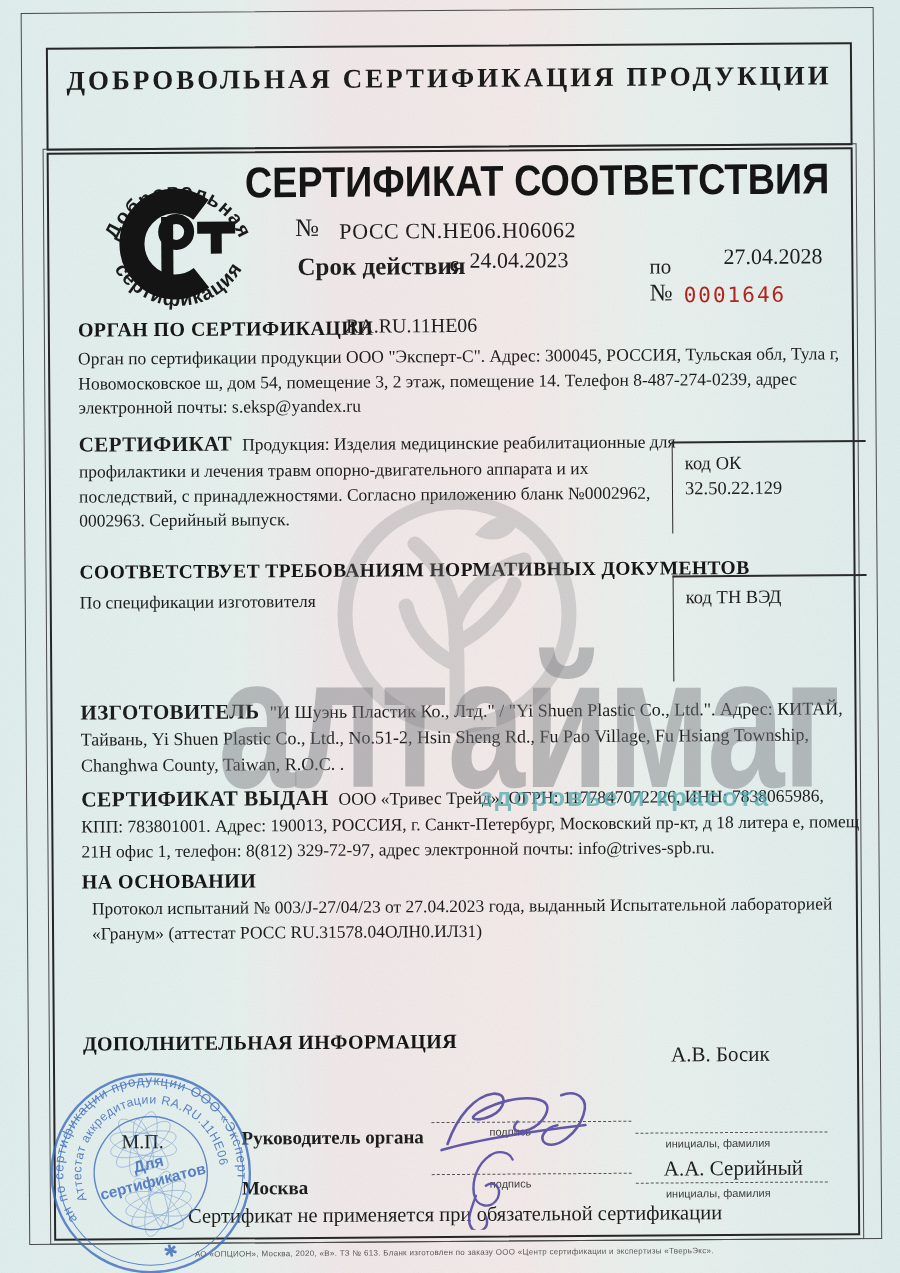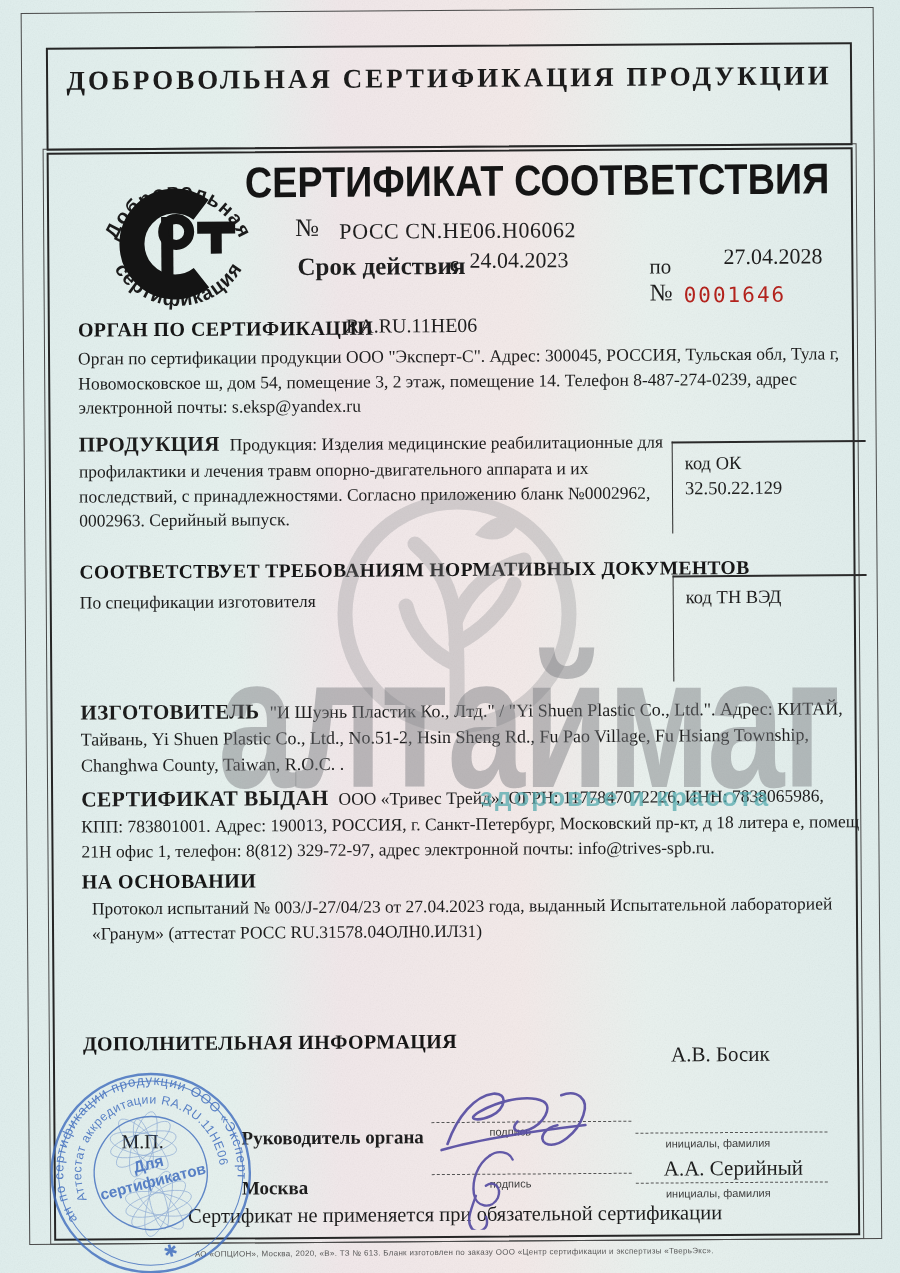--- a/index.html
+++ b/index.html
@@ -106,21 +106,21 @@
     <span class="abs serif22 z2" style="left:698px;top:246px;margin-left:28px;">27.04.2028</span>
 
     <span class="abs z2" style="left:652px;top:281px;font-size:24px;">№</span>
     <span class="abs red-num z2" style="left:686px;top:285px;">0001646</span>
 
     <span class="abs sec-label z2" style="left:80px;top:316px;">ОРГАН ПО СЕРТИФИКАЦИИ</span>
     <span class="abs z2" style="left:348px;top:314px;font-size:20px;">RA.RU.11HE06</span>
     <div class="abs body-text z2" style="left:80px;top:344px;width:782px;">Орган по сертификации продукции ООО "Эксперт-С". Адрес: 300045, РОССИЯ, Тульская обл, Тула г, Новомосковское ш, дом 54, помещение 3, 2 этаж, помещение 14. Телефон 8-487-274-0239, адрес электронной почты: s.eksp@yandex.ru</div>
 
     <p class="abs body-text z2" style="left:80px;top:428px;width:604px;margin:0;">
-      <span class="inline-label">ПРОДУКЦИЯ</span><span>Продукция: Изделия медицинские реабилитационные для профилактики и лечения травм опорно-двигательного аппарата и их последствий, с принадлежностями. Согласно приложению бланк №0002962, 0002963. Серийный выпуск.</span>
+      <span class="inline-label">СЕРТИФИКАТ</span><span>Продукция: Изделия медицинские реабилитационные для профилактики и лечения травм опорно-двигательного аппарата и их последствий, с принадлежностями. Согласно приложению бланк №0002962, 0002963. Серийный выпуск.</span>
     </p>
     <div class="abs code-box z2" style="left:673px;top:443px;height:82px;">
       <div>код ОК</div>
       <div>32.50.22.129</div>
     </div>
 
     <div class="abs sec-label z2" style="left:80px;top:559px;font-size:19.5px;">СООТВЕТСТВУЕТ ТРЕБОВАНИЯМ НОРМАТИВНЫХ ДОКУМЕНТОВ</div>
     <div class="abs body-text z2" style="left:80px;top:588px;">По спецификации изготовителя</div>
     <div class="abs code-box z2" style="left:673px;top:577px;height:96px;">
       <div>код ТН ВЭД</div>

